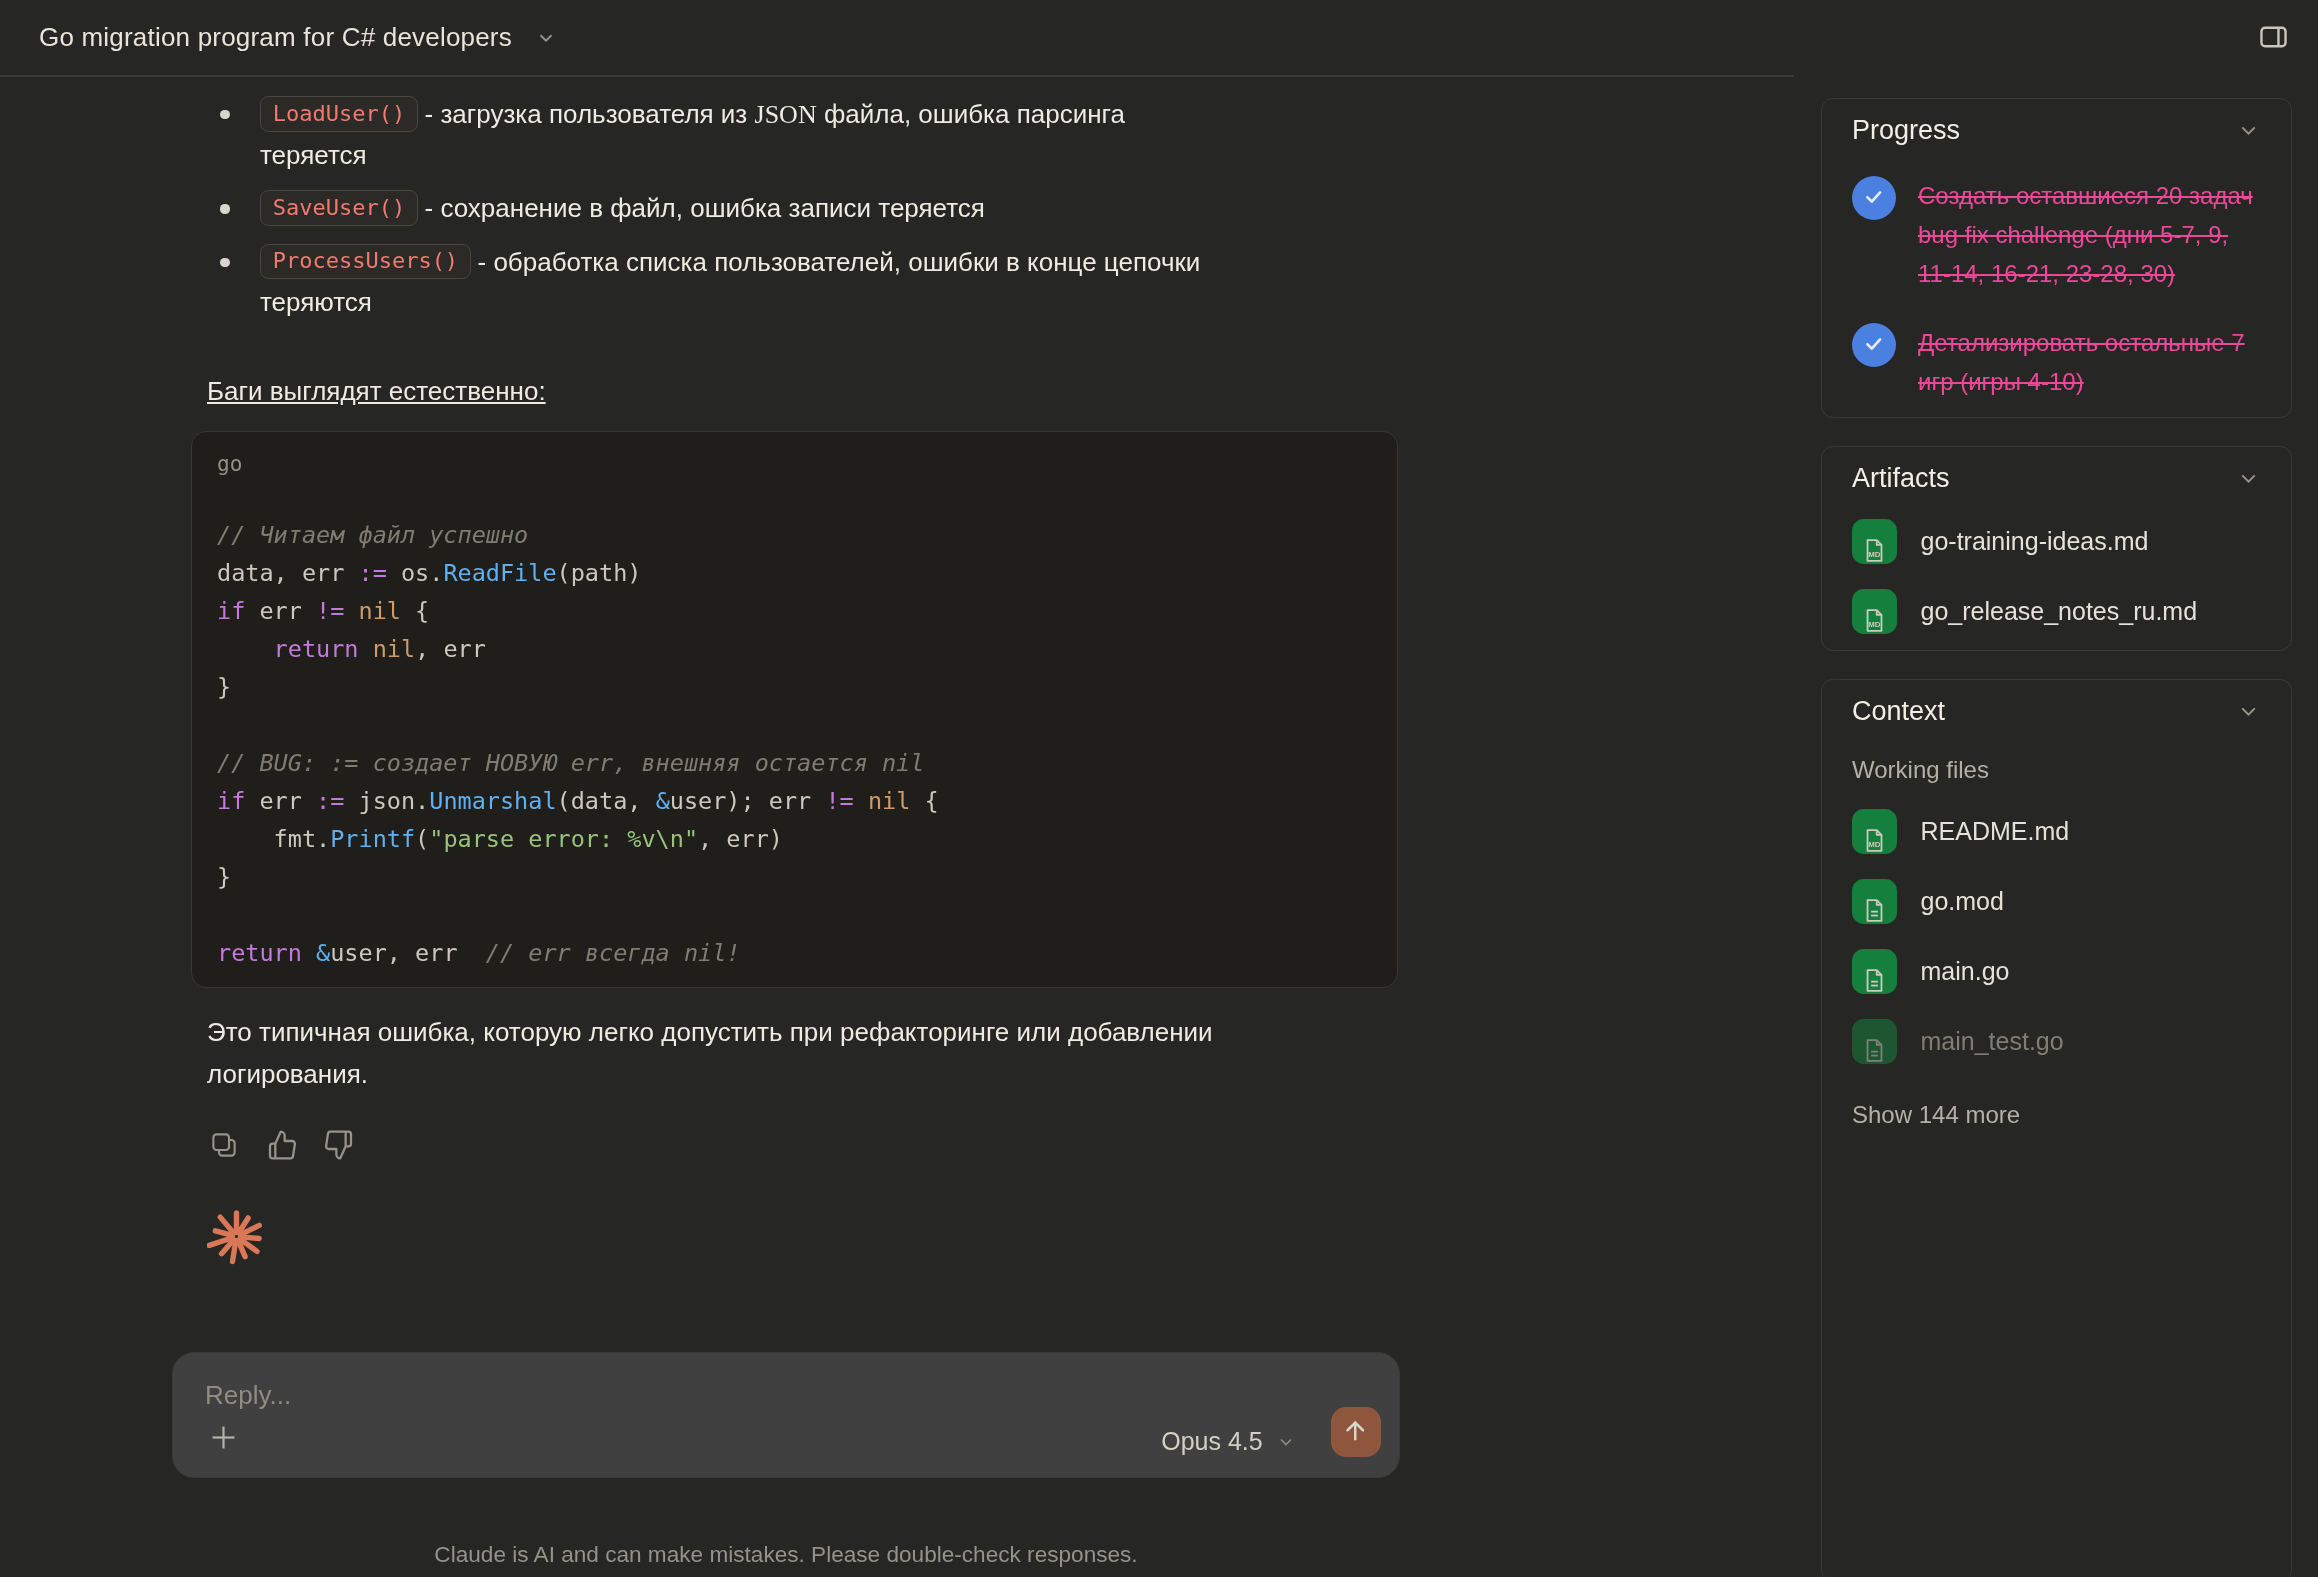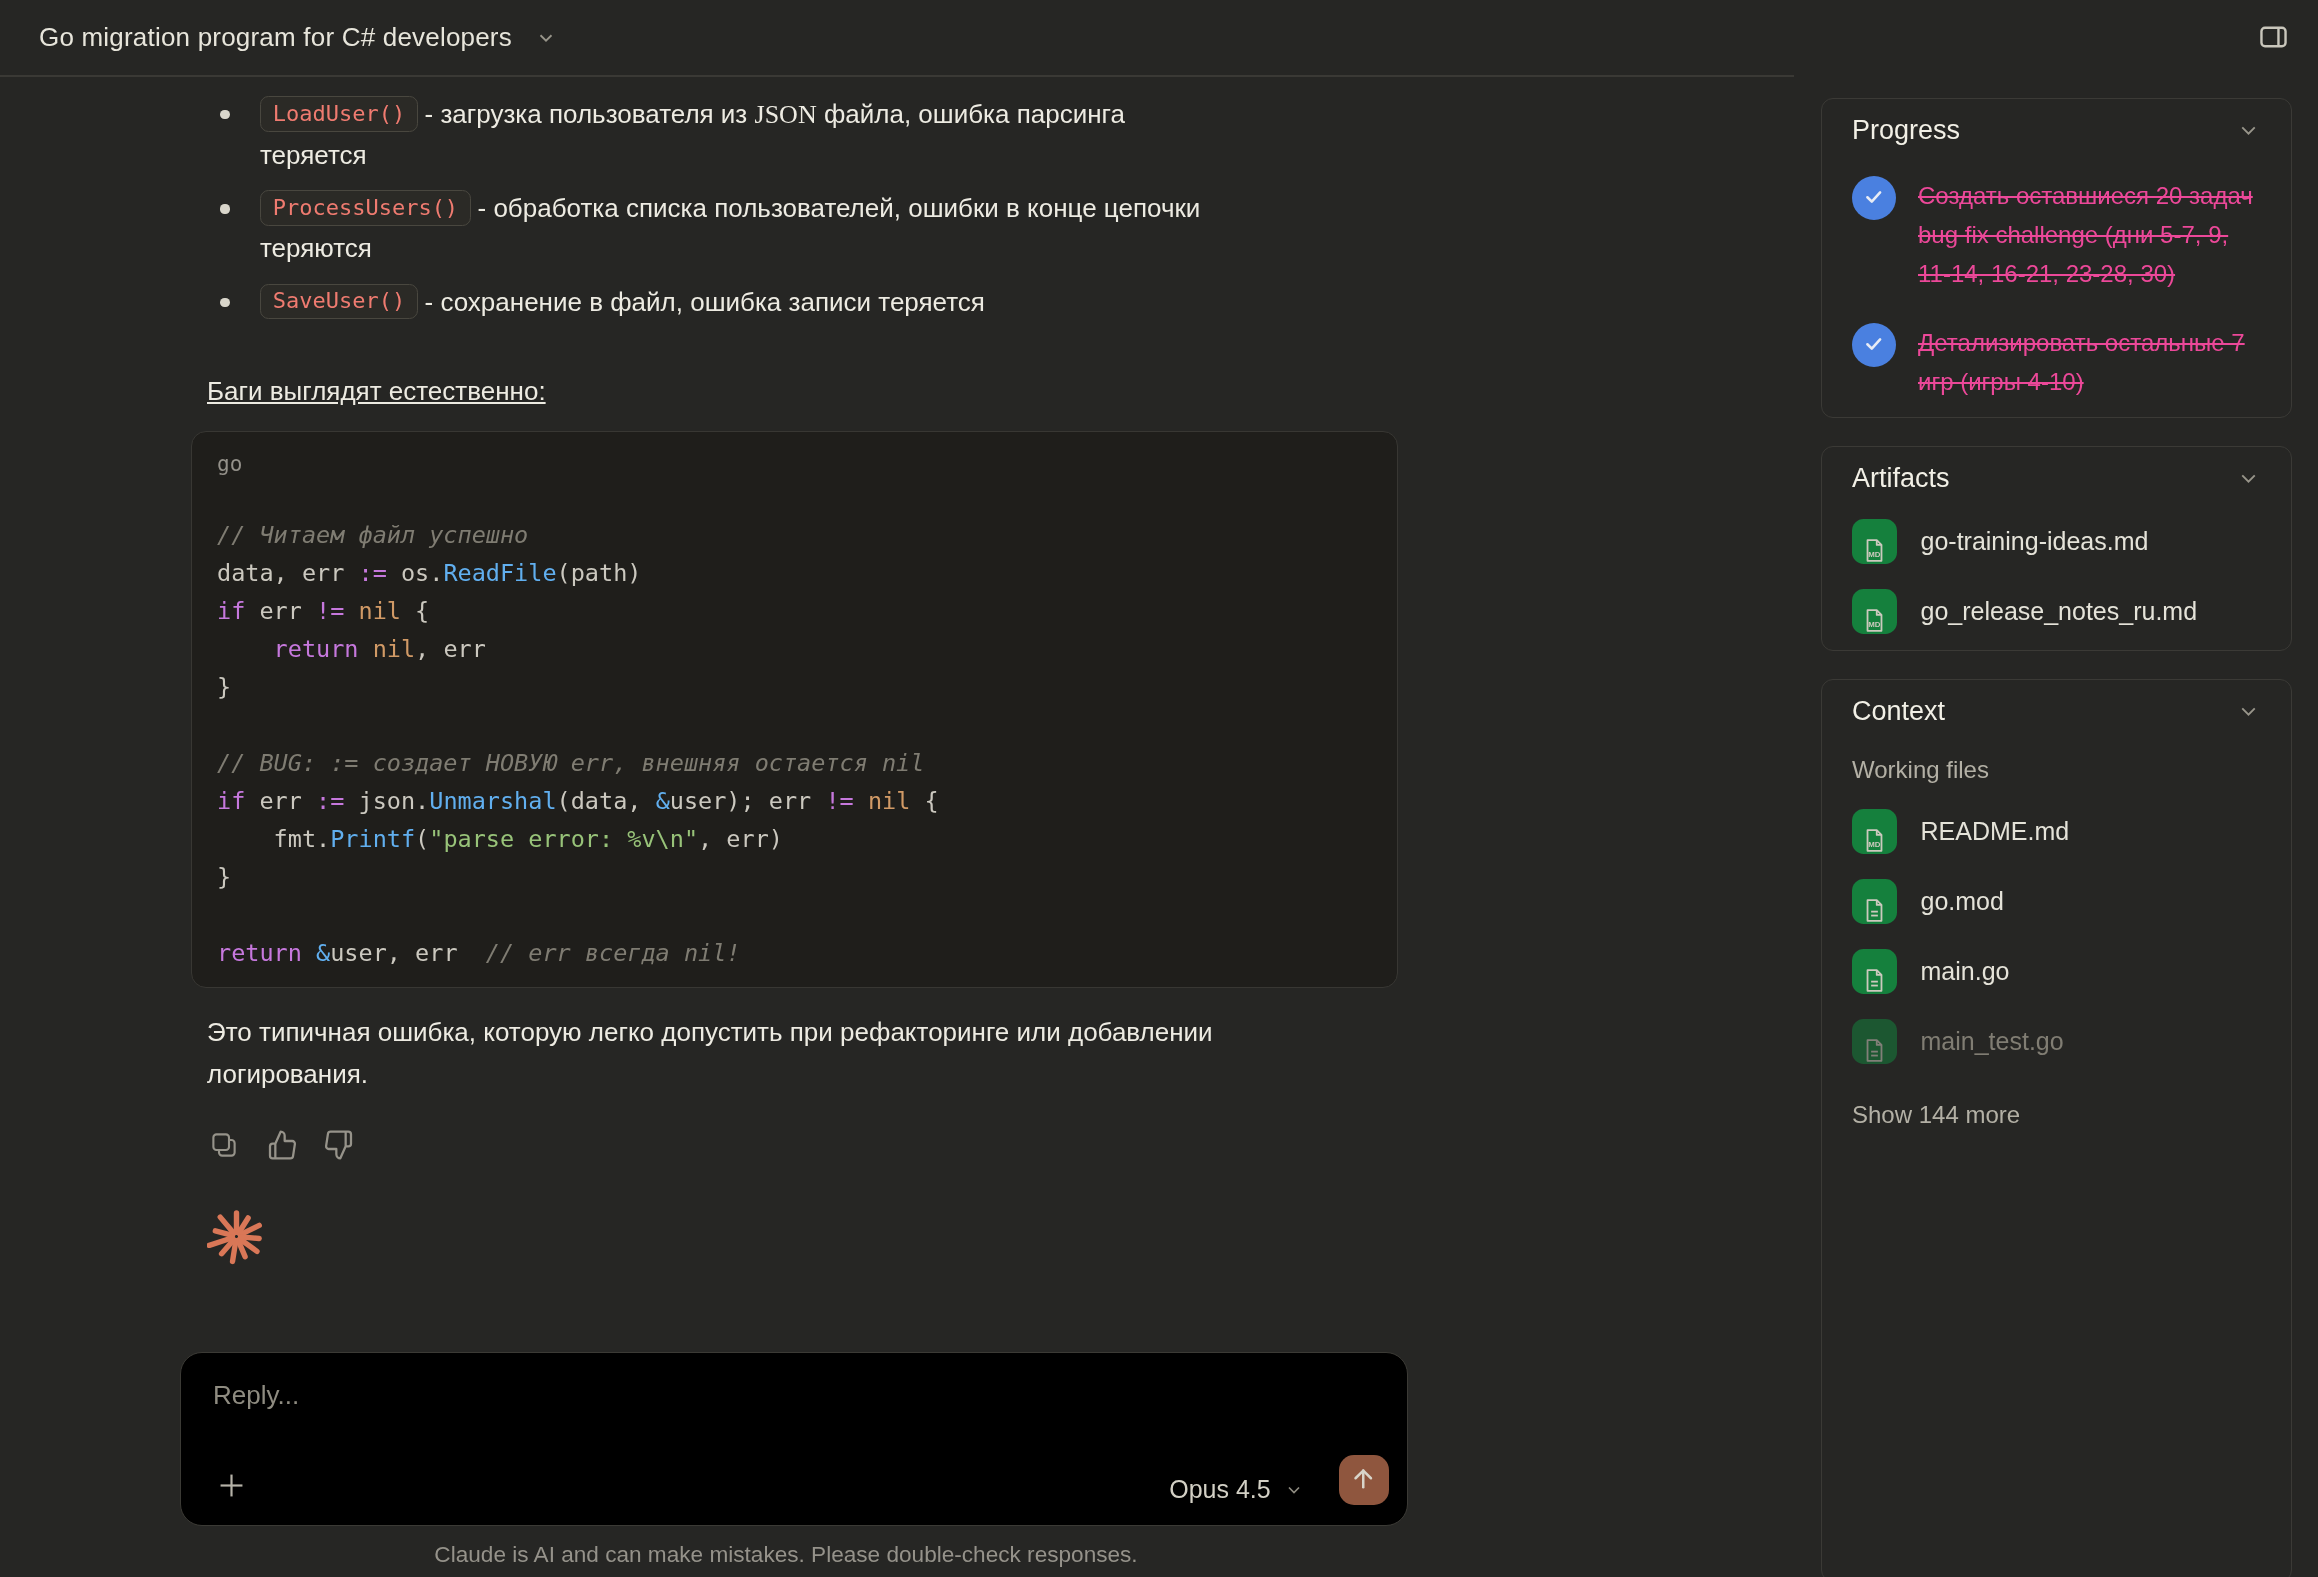--- a/index.html
+++ b/index.html
@@ -35,21 +35,21 @@
   .tok-c{color:var(--tok-comment,#7f7c72);font-style:italic;}
 
   
   .actions{display:flex;gap:23.5px;margin-top:34px;}
   .action-btn{width:34px;height:34px;background:none;border:none;padding:0;cursor:pointer;color:#96938a;display:flex;align-items:center;justify-content:center;}
 
   
   .spark{margin-top:44px;width:59px;height:59px;color:var(--accent,#d97757);}
 
   
-  .composer{position:absolute;left:180px;top:1352px;width:1228px;height:174px;box-sizing:border-box;background:#000000;border:0.8px solid #3b3a35;border-radius:22px;}
+  .composer{position:absolute;left:172px;top:1352px;width:1228px;height:126px;box-sizing:border-box;background:#404040;border:0.8px solid #3b3a35;border-radius:22px;}
   .reply-input{position:absolute;left:32px;top:27px;right:32px;font-size:26px;color:#8f8c81;cursor:text;}
   .composer-row{position:absolute;left:32px;right:18.4px;bottom:20px;display:flex;align-items:flex-end;}
   .attach-btn{width:37px;height:37px;background:none;border:none;padding:0;cursor:pointer;color:#b5b2a7;display:flex;align-items:center;justify-content:center;}
   .row-spacer{flex:1;}
   .model-btn{display:flex;align-items:center;gap:13.4px;background:none;border:none;cursor:pointer;color:#d3d0c5;font-size:25px;font-family:inherit;}
   .model-btn .chev{color:#8f8c81;}
   .send-btn{width:50px;height:50px;margin-left:28.5px;border:none;border-radius:15px;background:var(--send,#8f563e);cursor:pointer;display:flex;align-items:center;justify-content:center;color:#d9d5ca;}
   .disclaimer{position:absolute;top:1542px;left:172px;width:1228px;text-align:center;font-size:22.6px;color:#95928a;}
 
   
@@ -91,22 +91,22 @@
       <svg width="39" height="34" viewBox="0 0 24 24" fill="none" stroke="currentColor" stroke-width="1.7">
           <rect x="3.5" y="5.5" width="17" height="13" rx="2.5"></rect>
           <line x1="15.5" y1="5.5" x2="15.5" y2="18.5"></line>
         </svg>
     </span>
   </button>
 
   <main class="chat">
     <ul class="features" id="bullets">
         <li><code class="chip">LoadUser()</code><span>- загрузка пользователя из </span><span class="serif">JSON</span><span> файла, ошибка парсинга теряется</span></li>
+        <li><code class="chip">SaveUser()</code><span>- сохранение в файл, ошибка записи теряется</span></li>
         <li><code class="chip">ProcessUsers()</code><span>- обработка списка пользователей, ошибки в конце цепочки теряются</span></li>
-        <li><code class="chip">SaveUser()</code><span>- сохранение в файл, ошибка записи теряется</span></li>
       </ul>
     <p class="intro">Баги выглядят естественно:</p>
 
     <div class="code-block">
       <div class="code-lang">go</div>
       <div id="code">
           <div class="code-line"><span class="tok-c">// Читаем файл успешно</span></div>
           <div class="code-line"><span>data, err </span><span class="tok-k">:=</span><span> os.</span><span class="tok-f">ReadFile</span><span>(path)</span></div>
           <div class="code-line"><span class="tok-k">if</span><span> err </span><span class="tok-k">!=</span><span> </span><span class="tok-n">nil</span><span> {</span></div>
           <div class="code-line"><span>    </span><span class="tok-k">return</span><span> </span><span class="tok-n">nil</span><span>, err</span></div>

